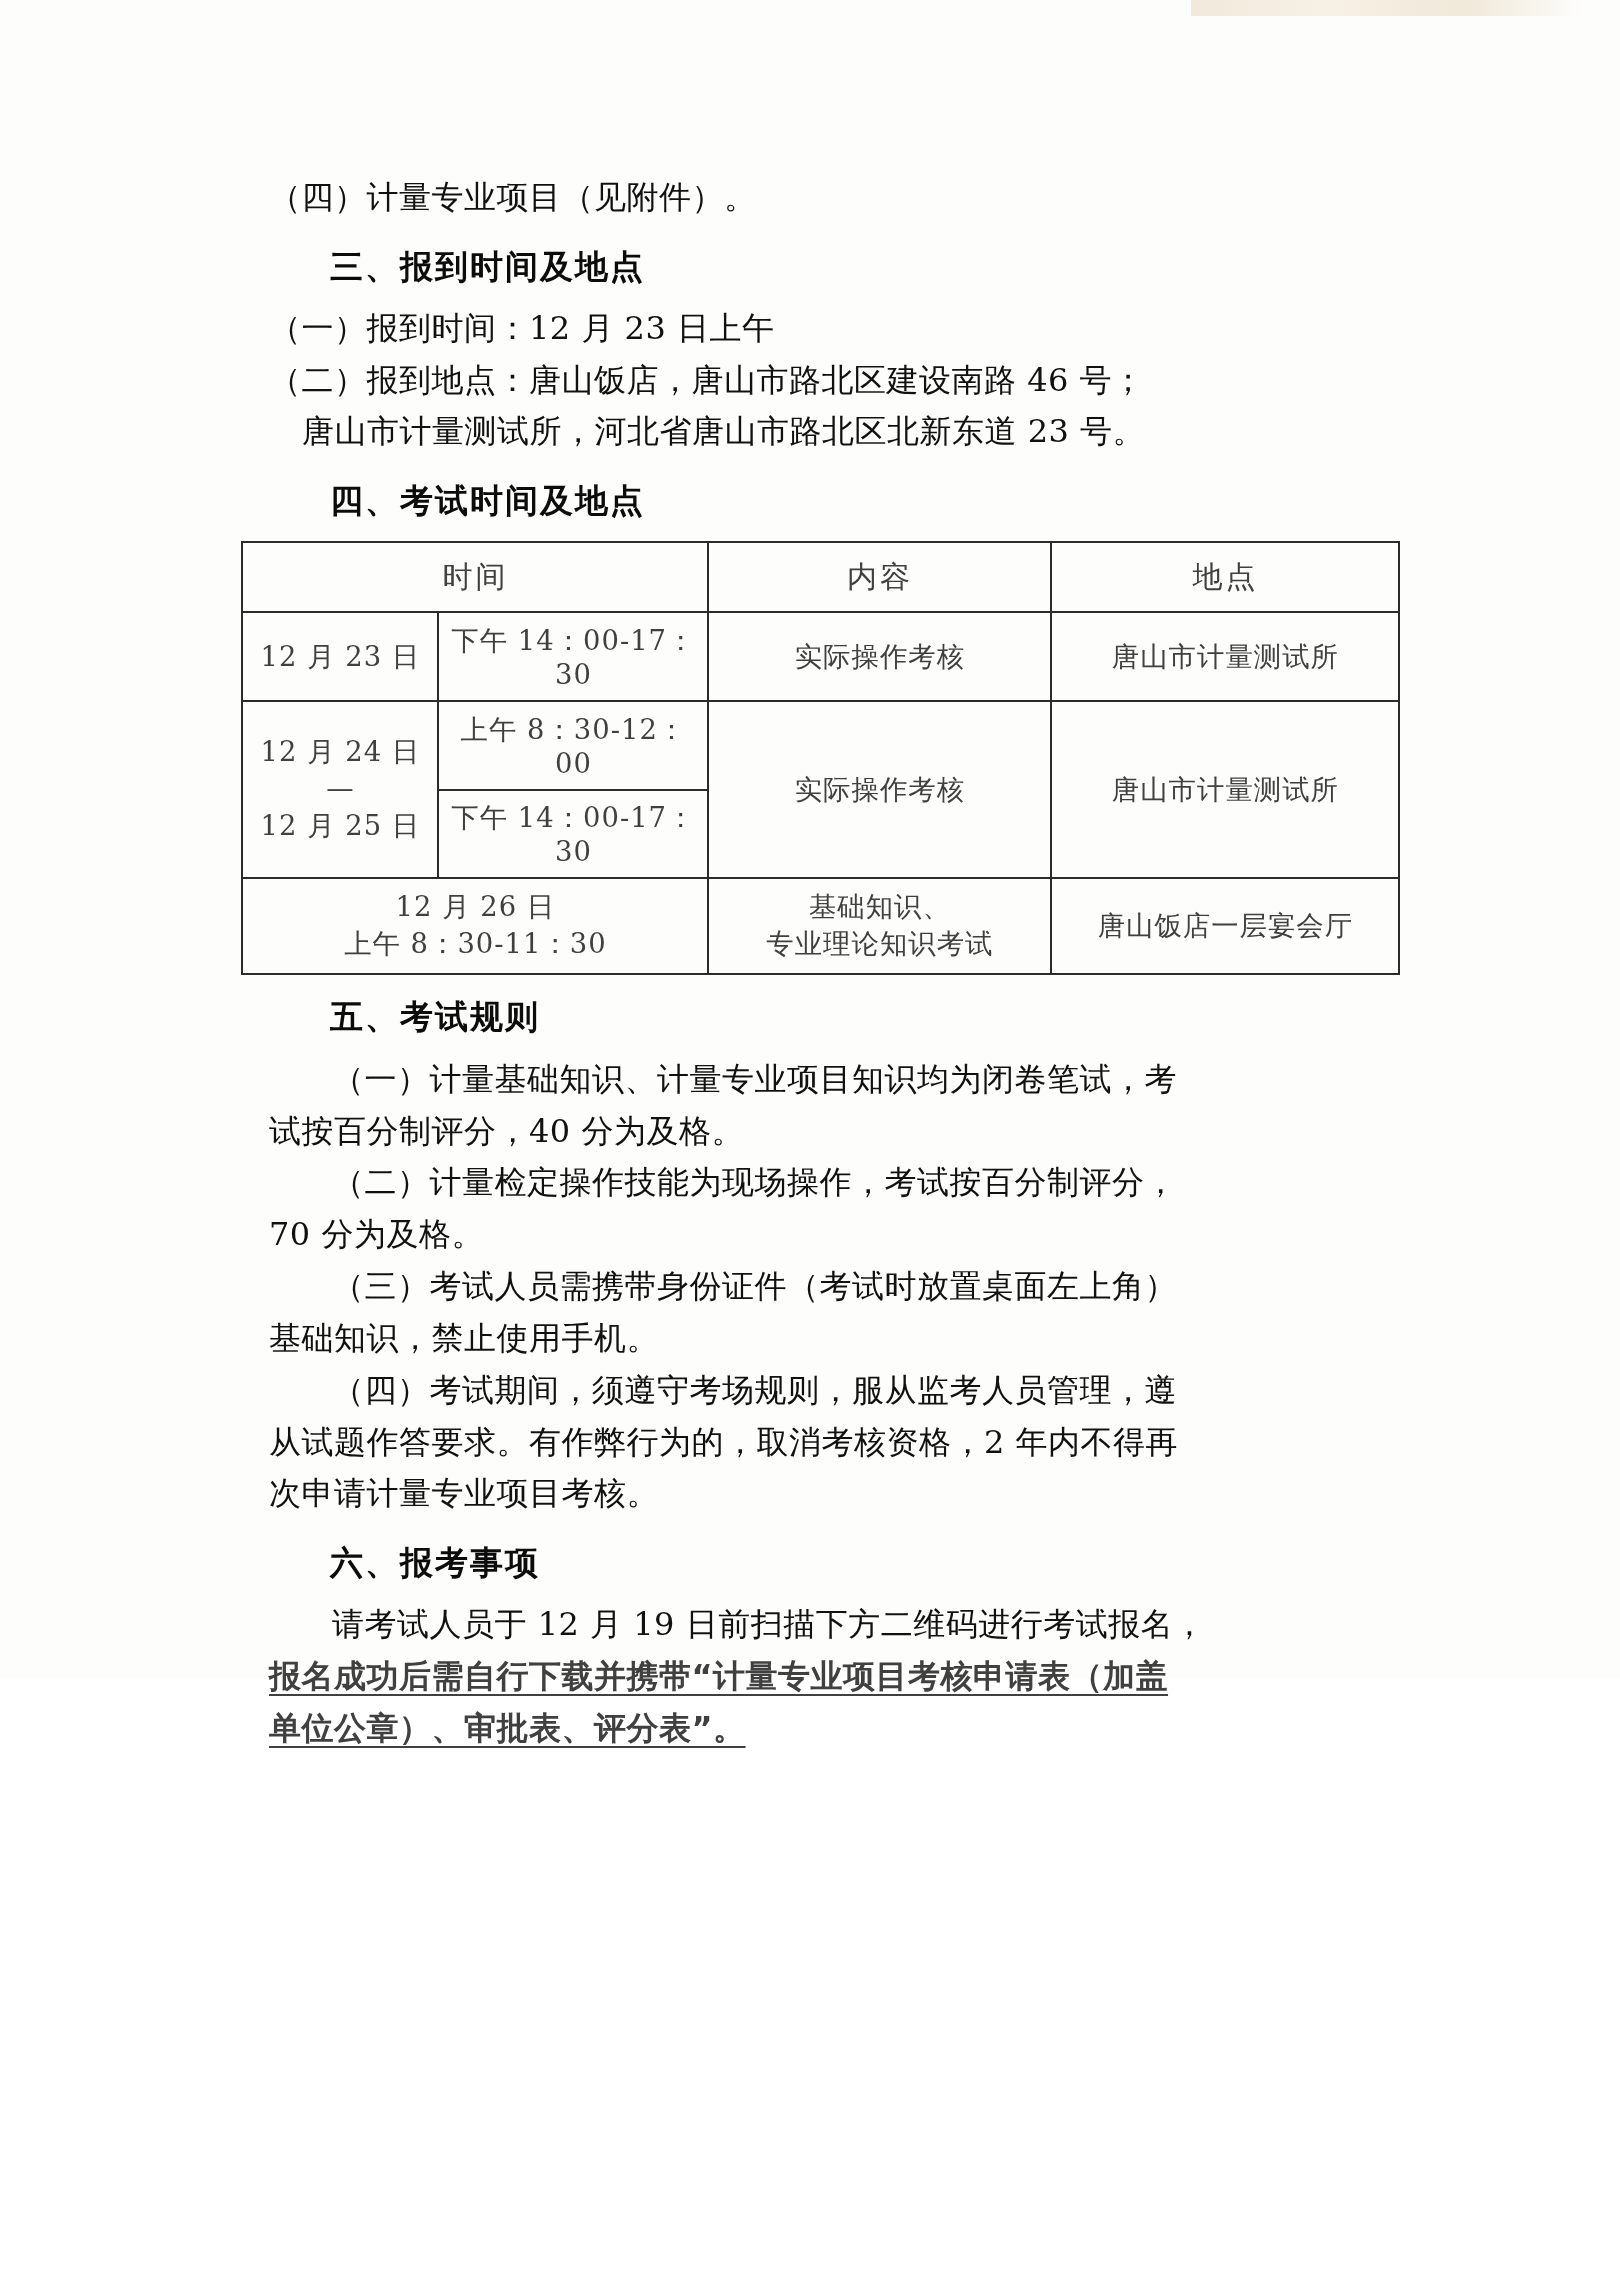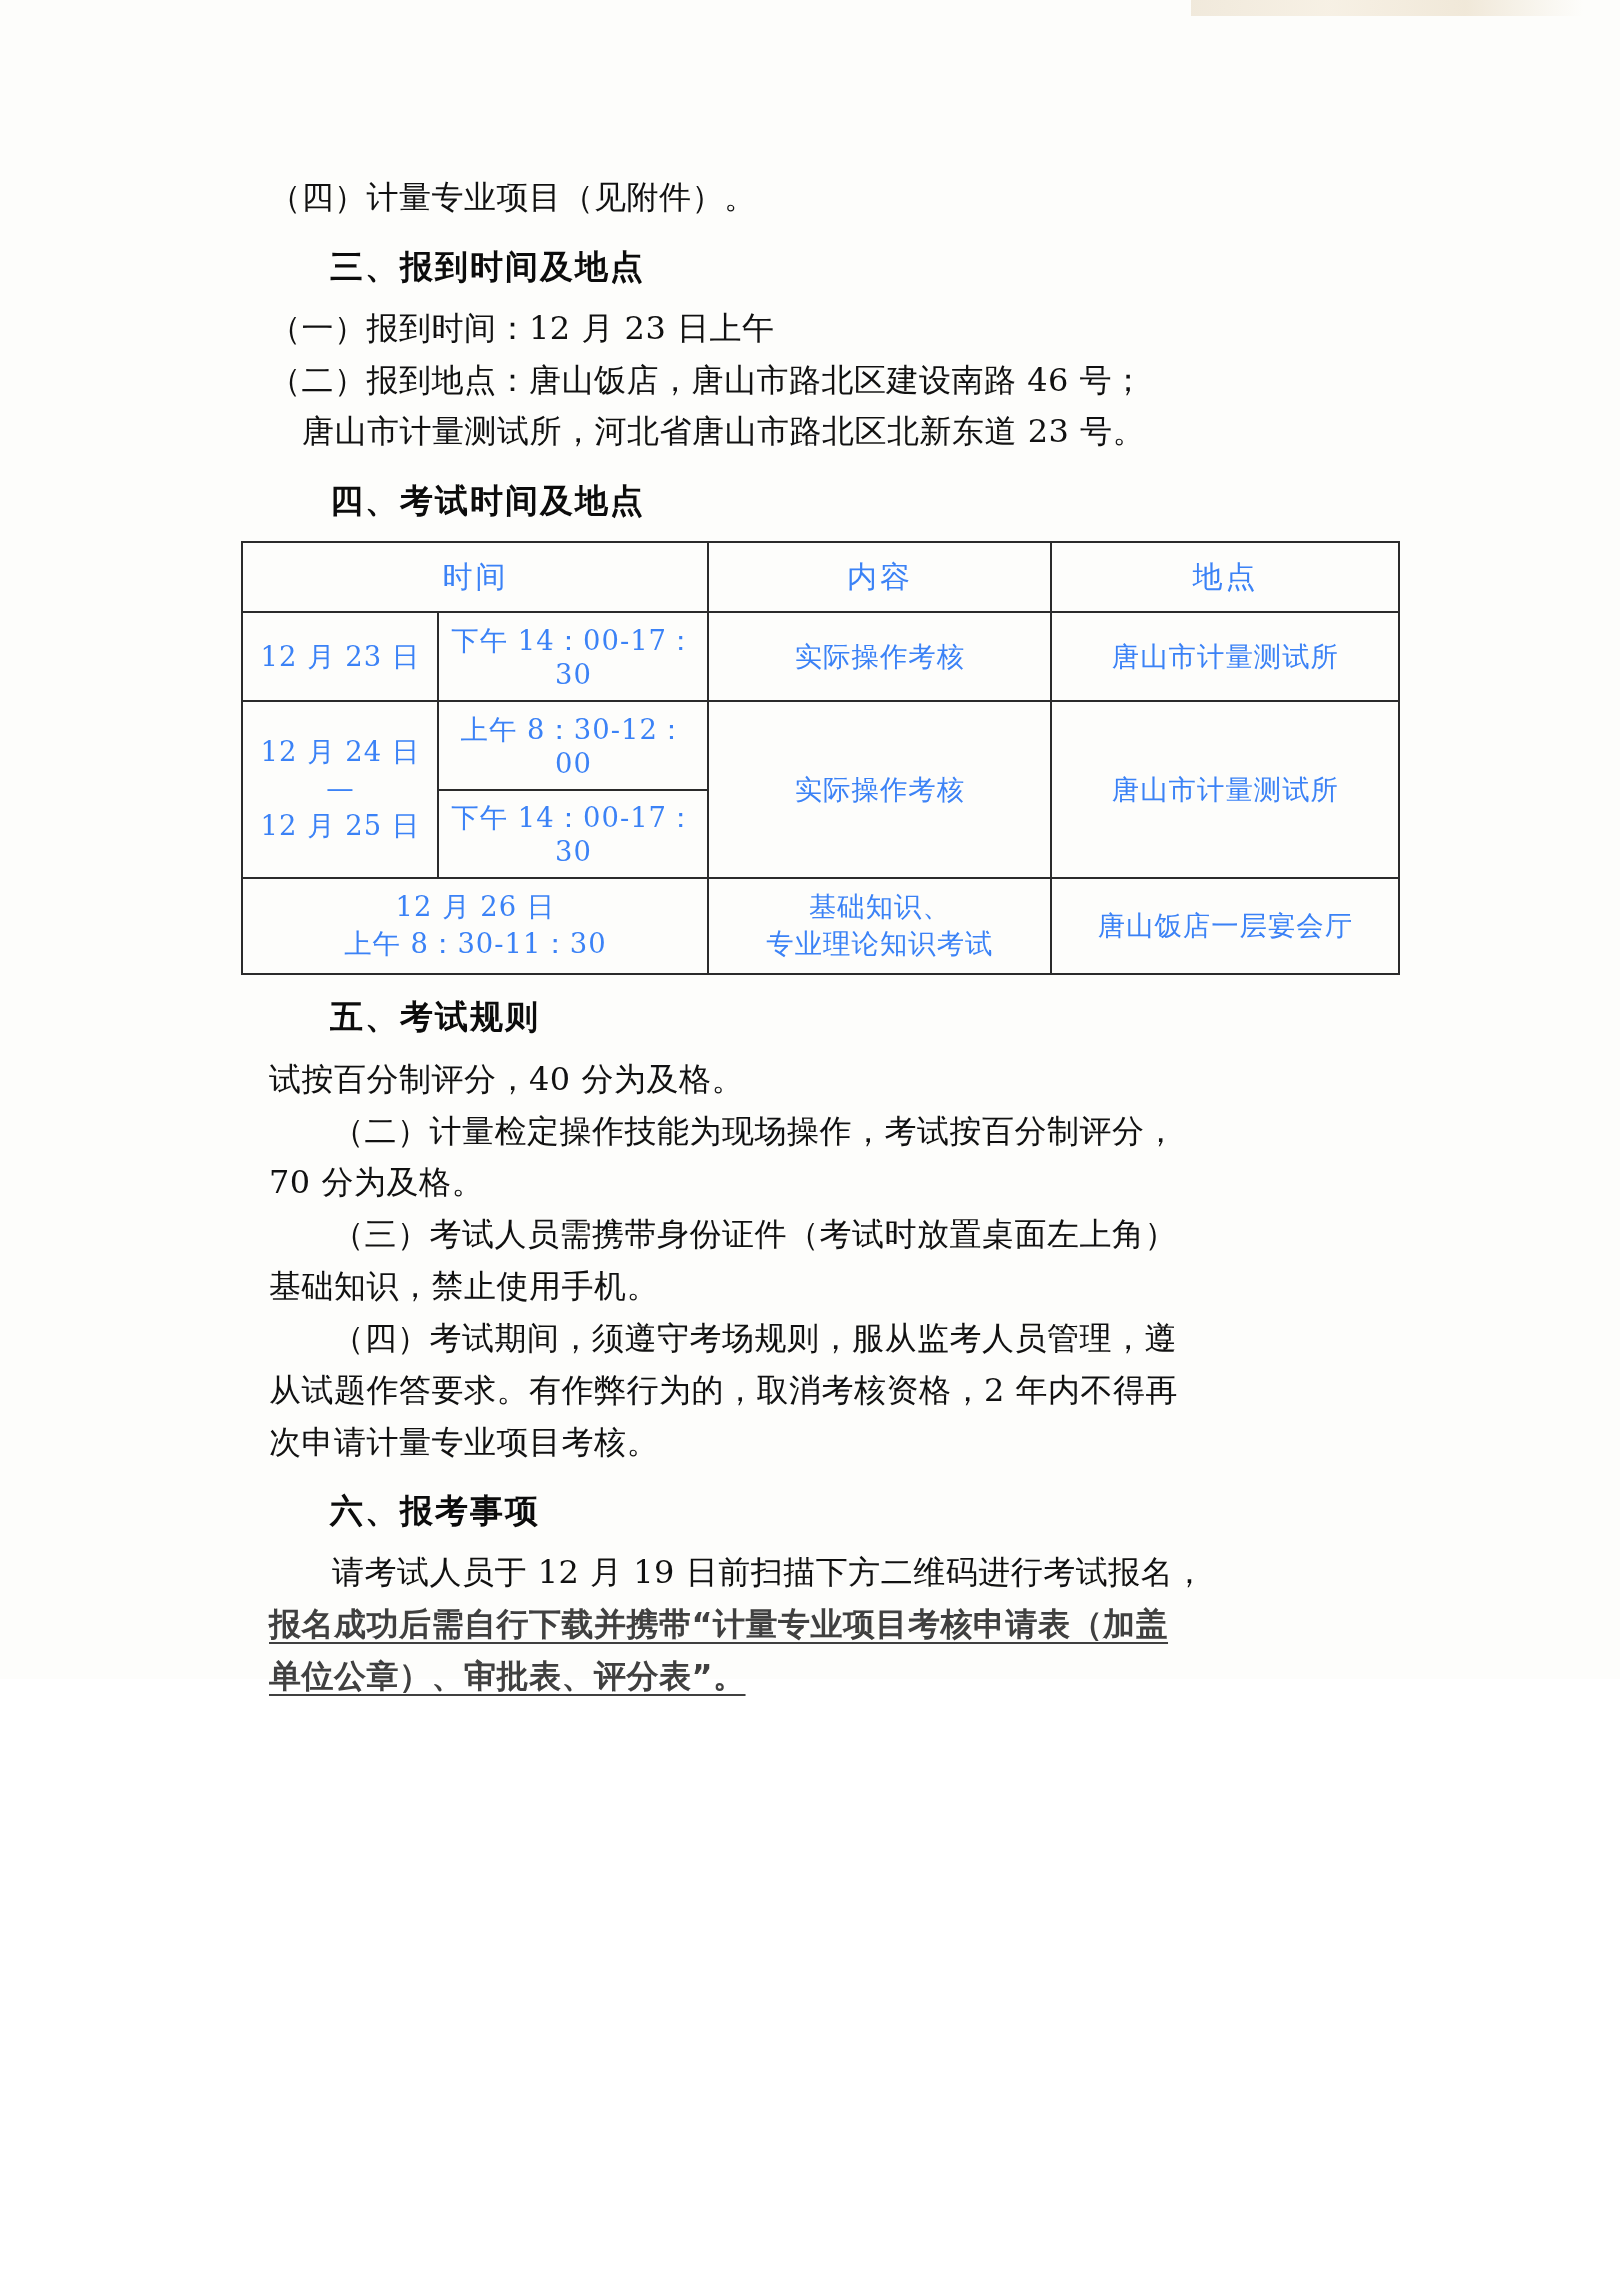--- a/index.html
+++ b/index.html
@@ -69,21 +69,21 @@
     margin: 13.7px 0 9.8px 27.4px;
     width: 1157px;
     table-layout: fixed;
   }
   .exam-table td, .exam-table th {
     border: 2px solid #2b2b2b;
     text-align: center;
     vertical-align: middle;
     font-size: 27.4px;
     font-family: "DejaVu Serif", "Liberation Serif", serif;
-    color: #3b82f6;
+    color: #404040;
     padding: 9.8px 3.9px;
     font-weight: normal;
     letter-spacing: 1px;
   }
   .exam-table th {
     font-size: 30px;
     letter-spacing: 2.9px;
     padding: 13.7px 3.9px;
   }
   .col-date { width: 196px; }
@@ -166,20 +166,21 @@
             <div>基础知识、</div>
             <div>专业理论知识考试</div>
           </td>
           <td>唐山饭店一层宴会厅</td>
         </tr>
       </tbody>
     </table>
 
     <p class="heading">五、考试规则</p>
 
+    <p class="hang blockline" style="text-indent:63px;">（一）计量基础知识、计量专业项目知识均为闭卷笔试，考</p>
     <p class="hang">试按百分制评分，40 分为及格。</p>
 
     <p class="hang" style="text-indent:63px;">（二）计量检定操作技能为现场操作，考试按百分制评分，</p>
     <p class="hang">70 分为及格。</p>
 
     <p class="hang" style="text-indent:63px;">（三）考试人员需携带身份证件（考试时放置桌面左上角）</p>
     <p class="hang">基础知识，禁止使用手机。</p>
 
     <p class="hang" style="text-indent:63px;">（四）考试期间，须遵守考场规则，服从监考人员管理，遵</p>
     <p class="hang">从试题作答要求。有作弊行为的，取消考核资格，2 年内不得再</p>

